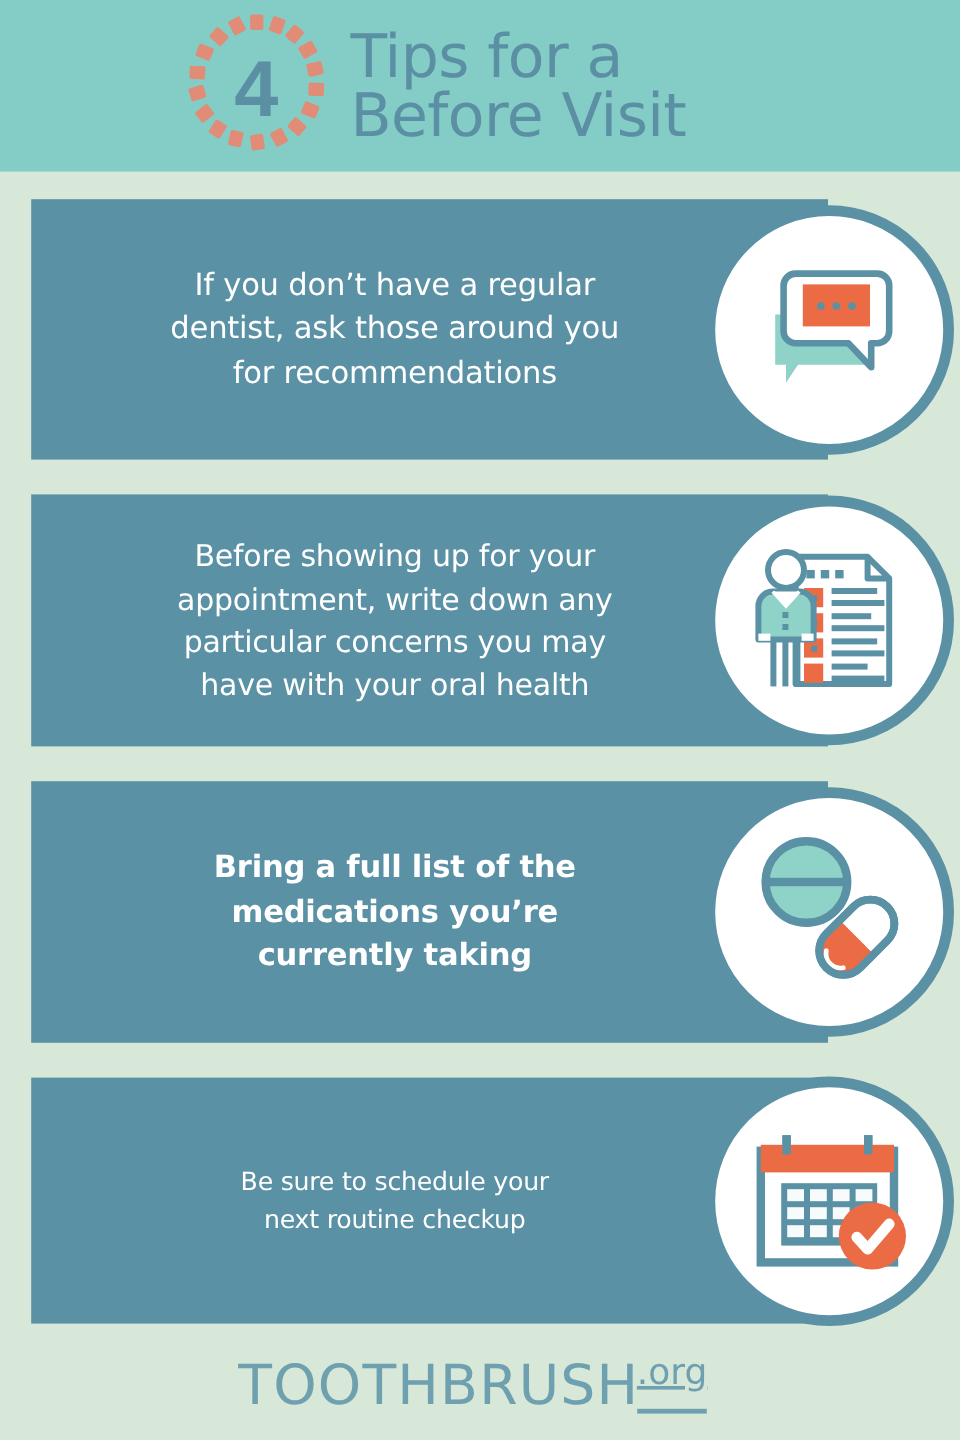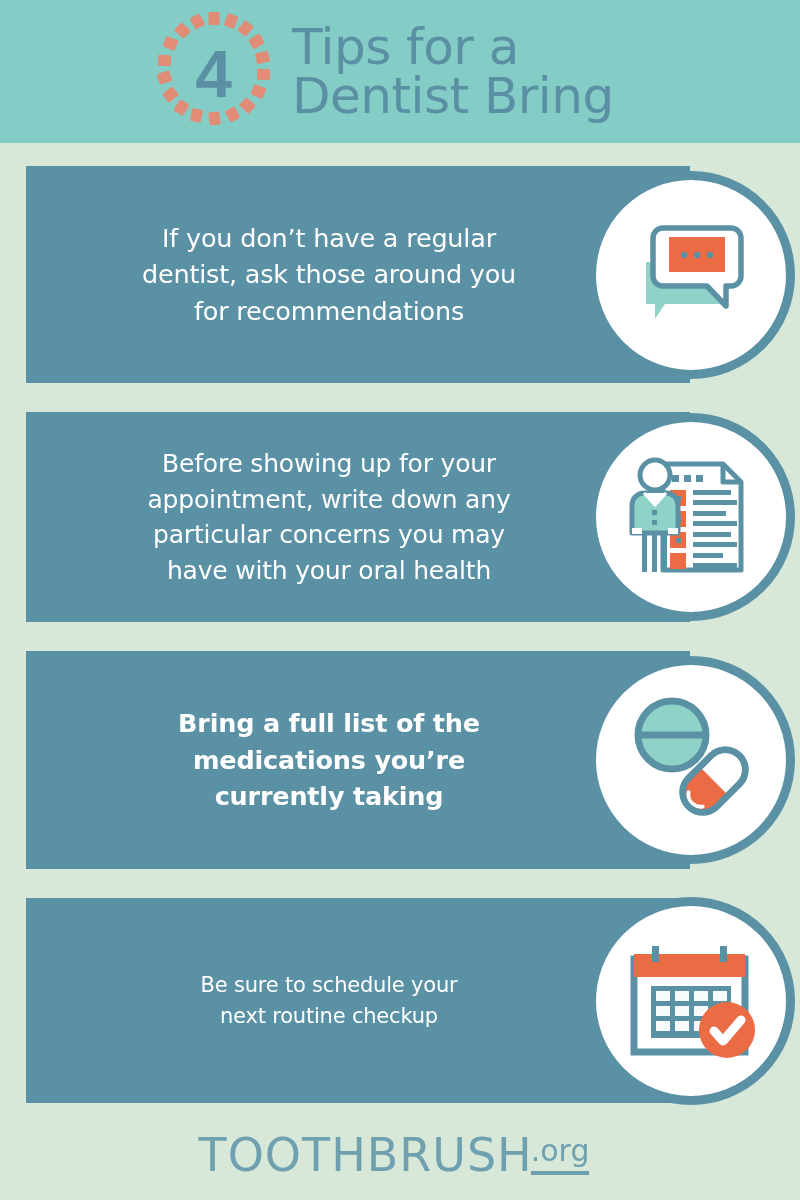--- a/index.html
+++ b/index.html
@@ -133,22 +133,23 @@
     font-weight: normal;
     line-height: 1;
   }
   .logo-suffix {
     position: relative;
     color: #6fa0b0;
     font-size: 30px;
     font-family: "DejaVu Sans", sans-serif;
     line-height: 1;
     margin-left: -2px;
-    padding-bottom: 5px;
+    padding-bottom: 15px;
     border-bottom: 4px solid #6fa0b0;
+    text-decoration: underline;
   }
 </style>
 </head>
 <body>
 
 <div class="header">
 
   <div class="number-badge">
     <svg width="122" height="122" viewBox="0 0 122 122">
       <g fill="#e08c76">
@@ -169,21 +170,21 @@
         <rect x="7" y="43" width="11" height="13" rx="1.5" transform="rotate(272 12.5 49.5)"></rect>
         <rect x="13" y="26" width="11" height="13" rx="1.5" transform="rotate(292 18.5 32.5)"></rect>
         <rect x="25" y="13" width="11" height="13" rx="1.5" transform="rotate(312 30.5 19.5)"></rect>
         <rect x="40" y="4" width="11" height="13" rx="1.5" transform="rotate(332 45.5 10.5)"></rect>
       </g>
     </svg>
     <span class="num">4</span>
   </div>
 
   <div class="header-title">Tips for a
-Dentist Bring</div>
+Before Visit</div>
 </div>
 
 <div class="cards">
 
   <div class="card card-1">
     <div class="card-text">If you don’t have a regular
 dentist, ask those around you
 for recommendations</div>
     <div class="icon-circle">
       <svg width="150" height="150" viewBox="0 0 150 150">

